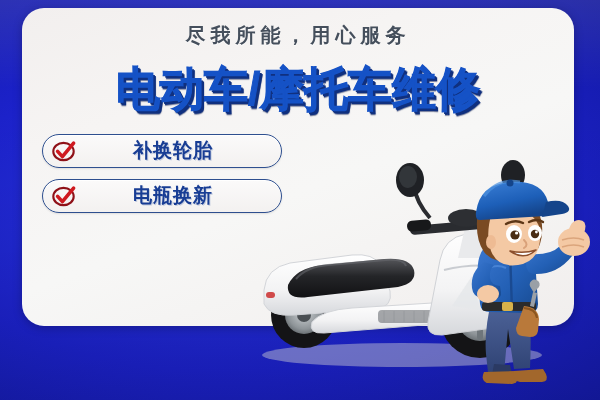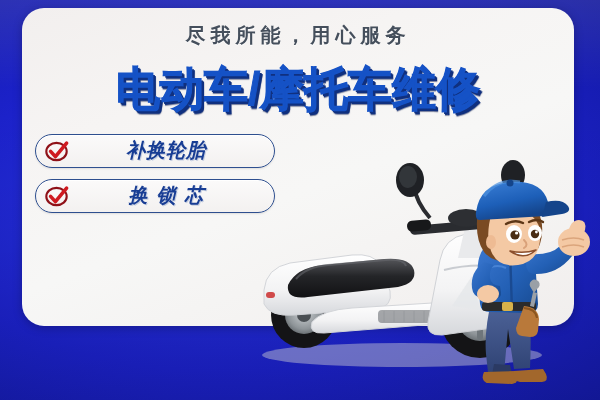--- a/index.html
+++ b/index.html
@@ -49,22 +49,22 @@
     text-shadow:
        2px 2px 0 #10307f,
        3px 3px 0 #10307f,
        3px 4px 1px rgba(10,25,80,.55);
     white-space:nowrap;
     transform:scaleY(1.06);
   }
 
   
   .pills{
-    position:absolute;left:13px;top:126px;width:240px;
-    display:flex;flex-direction:column;gap:11px;font-style:italic;
+    position:absolute;left:20px;top:126px;width:240px;
+    display:flex;flex-direction:column;gap:11px;
   }
   .pill{
     position:relative;height:34px;border-radius:17px;
     border:1.6px solid #2e4f8f;
     background:linear-gradient(180deg,#fbfafa 0%,#f3f1f0 100%);
     box-shadow:0 1px 2px rgba(0,0,0,.10), inset 0 1px 0 rgba(255,255,255,.9);
     display:flex;align-items:center;
     padding:0 10px 0 8px;
     box-sizing:border-box;
   }
@@ -106,32 +106,32 @@
       <div class="pill">
         <span class="tick">
           <svg viewBox="0 0 26 26">
             <ellipse cx="12.5" cy="13.5" rx="10.2" ry="8.6" fill="none" stroke="#8f1118" stroke-width="2.1"></ellipse>
             <path d="M6.6 13.4 L11.4 18.6 L22.6 5.2" fill="none" stroke="#cf1a20" stroke-width="3.6" stroke-linecap="round" stroke-linejoin="round"></path>
           </svg>
         </span>
         <span class="ptext">补换轮胎</span>
       </div>
 
-
-
-
-      <div class="pill wide">
+      <div class="pill">
         <span class="tick">
           <svg viewBox="0 0 26 26">
             <ellipse cx="12.5" cy="13.5" rx="10.2" ry="8.6" fill="none" stroke="#8f1118" stroke-width="2.1"></ellipse>
             <path d="M6.6 13.4 L11.4 18.6 L22.6 5.2" fill="none" stroke="#cf1a20" stroke-width="3.6" stroke-linecap="round" stroke-linejoin="round"></path>
           </svg>
         </span>
-        <span class="ptext">换锁芯</span>
+        <span class="ptext">电瓶换新</span>
       </div>
+
+
+
 
     </div>
   </div>
 
   <div class="art">
     <svg viewBox="0 0 348 235">
       <defs>
         <linearGradient id="bodyG" x1="0" y1="0" x2="0" y2="1">
           <stop offset="0%" stop-color="#ffffff"></stop>
           <stop offset="58%" stop-color="#f3f3f4"></stop>

